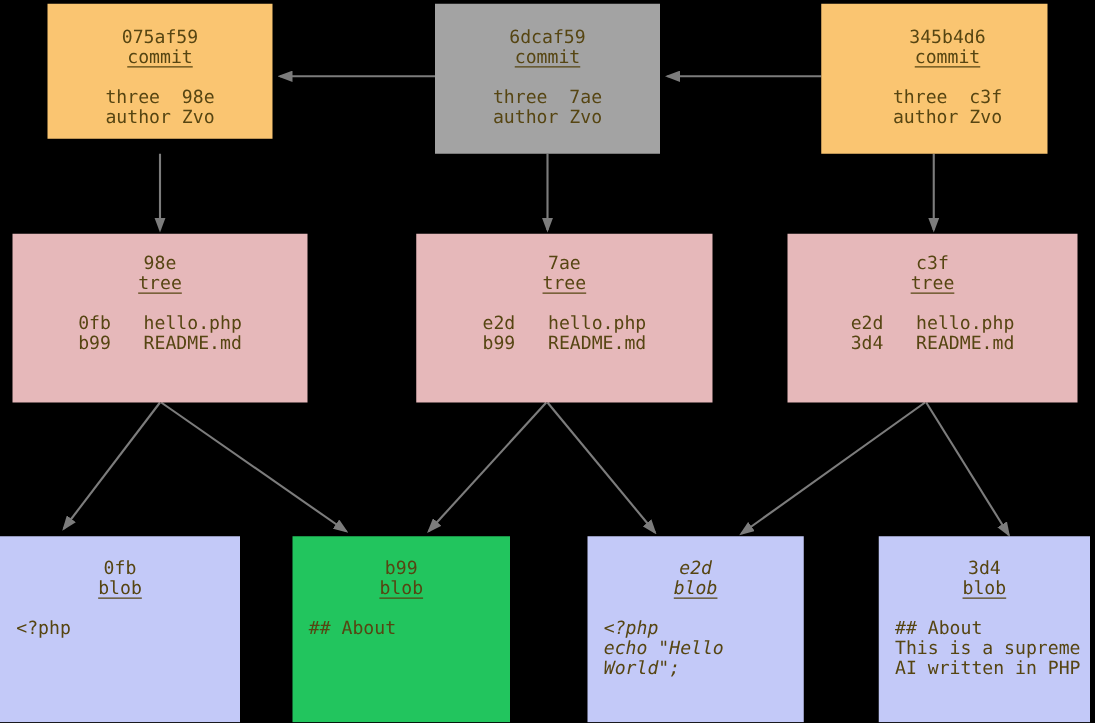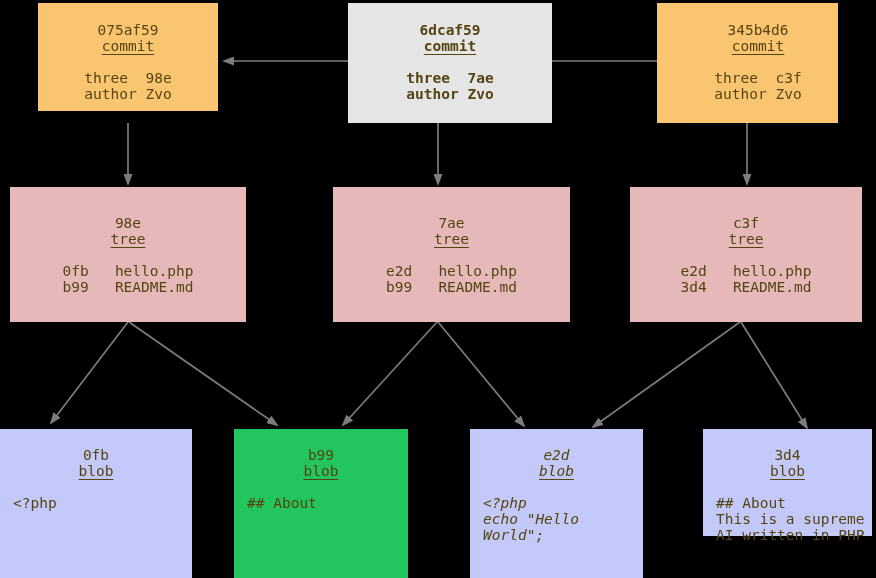--- a/index.html
+++ b/index.html
@@ -19,21 +19,21 @@
   }
   .node {
     position: absolute;
     box-sizing: border-box;
     text-align: center;
     font-size: 14.5px;
     line-height: 16px;
     white-space: pre;
   }
   .node.commit { padding-top: 19px; }
-  .node.tree   { padding-top: 28px; }
+  .node.tree   { padding-top: 16px; }
   .node.blob   { padding-top: 18px; }
   .node .hash { }
   .node .type {
     text-decoration: underline;
     text-underline-offset: 3px;
   }
   .node .body {
     margin: 16px 0 0 0;
     font: inherit;
     line-height: 16px;
@@ -64,31 +64,31 @@
       <line x1="747" y1="123" x2="747" y2="184" stroke="#7c7c7c" stroke-width="1.7" marker-end="url(#arrowhead)"></line>
       <line x1="128" y1="322" x2="51" y2="423" stroke="#7c7c7c" stroke-width="1.7" marker-end="url(#arrowhead)"></line>
       <line x1="129" y1="322" x2="277" y2="425" stroke="#7c7c7c" stroke-width="1.7" marker-end="url(#arrowhead)"></line>
       <line x1="437" y1="322" x2="343" y2="425" stroke="#7c7c7c" stroke-width="1.7" marker-end="url(#arrowhead)"></line>
       <line x1="438" y1="322" x2="524" y2="426" stroke="#7c7c7c" stroke-width="1.7" marker-end="url(#arrowhead)"></line>
       <line x1="740" y1="322" x2="593" y2="427" stroke="#7c7c7c" stroke-width="1.7" marker-end="url(#arrowhead)"></line>
       <line x1="741" y1="322" x2="807" y2="428" stroke="#7c7c7c" stroke-width="1.7" marker-end="url(#arrowhead)"></line>
     </svg>
     <div class="node commit" style="left: 38px; top: 3px; width: 180px; height: 108px; background: rgb(250, 197, 113); color: rgb(86, 69, 18);"><div class="hash">075af59</div><div class="type">commit</div><pre class="body">three  98e
 author Zvo</pre></div>
-    <div class="node commit" style="left: 348px; top: 3px; width: 204px; height: 120px; background: #e5e5e5; color: rgb(86, 69, 18); font-weight: bold;"><div class="hash">6dcaf59</div><div class="type">commit</div><pre class="body">three  7ae
+    <div class="node commit" style="left: 348px; top: 3px; width: 180px; height: 120px; background: #a3a3a3; color: rgb(86, 69, 18);"><div class="hash">6dcaf59</div><div class="type">commit</div><pre class="body">three  7ae
 author Zvo</pre></div>
     <div class="node commit" style="left: 657px; top: 3px; width: 181px; height: 120px; background: rgb(250, 197, 113); color: rgb(86, 69, 18); padding-left: 21px;"><div class="hash">345b4d6</div><div class="type">commit</div><pre class="body">three  c3f
 author Zvo</pre></div>
     <div class="node tree" style="left: 10px; top: 187px; width: 236px; height: 135px; background: rgb(230, 184, 186); color: rgb(86, 69, 18);"><div class="hash">98e</div><div class="type">tree</div><pre class="body">0fb   hello.php
 b99   README.md</pre></div>
     <div class="node tree" style="left: 333px; top: 187px; width: 237px; height: 135px; background: rgb(230, 184, 186); color: rgb(86, 69, 18);"><div class="hash">7ae</div><div class="type">tree</div><pre class="body">e2d   hello.php
 b99   README.md</pre></div>
     <div class="node tree" style="left: 630px; top: 187px; width: 232px; height: 135px; background: rgb(230, 184, 186); color: rgb(86, 69, 18);"><div class="hash">c3f</div><div class="type">tree</div><pre class="body">e2d   hello.php
 3d4   README.md</pre></div>
     <div class="node blob" style="left: 0px; top: 429px; width: 192px; height: 149px; background: rgb(195, 201, 248); color: rgb(86, 69, 18);"><div class="hash">0fb</div><div class="type">blob</div><pre class="body">&lt;?php</pre></div>
     <div class="node blob" style="left: 234px; top: 429px; width: 174px; height: 149px; background: #22c55e; color: rgb(86, 69, 18);"><div class="hash">b99</div><div class="type">blob</div><pre class="body">## About</pre></div>
     <div class="node blob" style="left: 470px; top: 429px; width: 173px; height: 149px; background: rgb(195, 201, 248); color: rgb(86, 69, 18); font-style: italic;"><div class="hash">e2d</div><div class="type">blob</div><pre class="body">&lt;?php
 echo "Hello
 World";</pre></div>
-    <div class="node blob" style="left: 703px; top: 429px; width: 169px; height: 107px; background: rgb(195, 201, 248); color: rgb(86, 69, 18);"><div class="hash">3d4</div><div class="type">blob</div><pre class="body">## About
+    <div class="node blob" style="left: 703px; top: 429px; width: 169px; height: 149px; background: rgb(195, 201, 248); color: rgb(86, 69, 18);"><div class="hash">3d4</div><div class="type">blob</div><pre class="body">## About
 This is a supreme
 AI written in PHP</pre></div>
   </div>
 
 </body></html>

